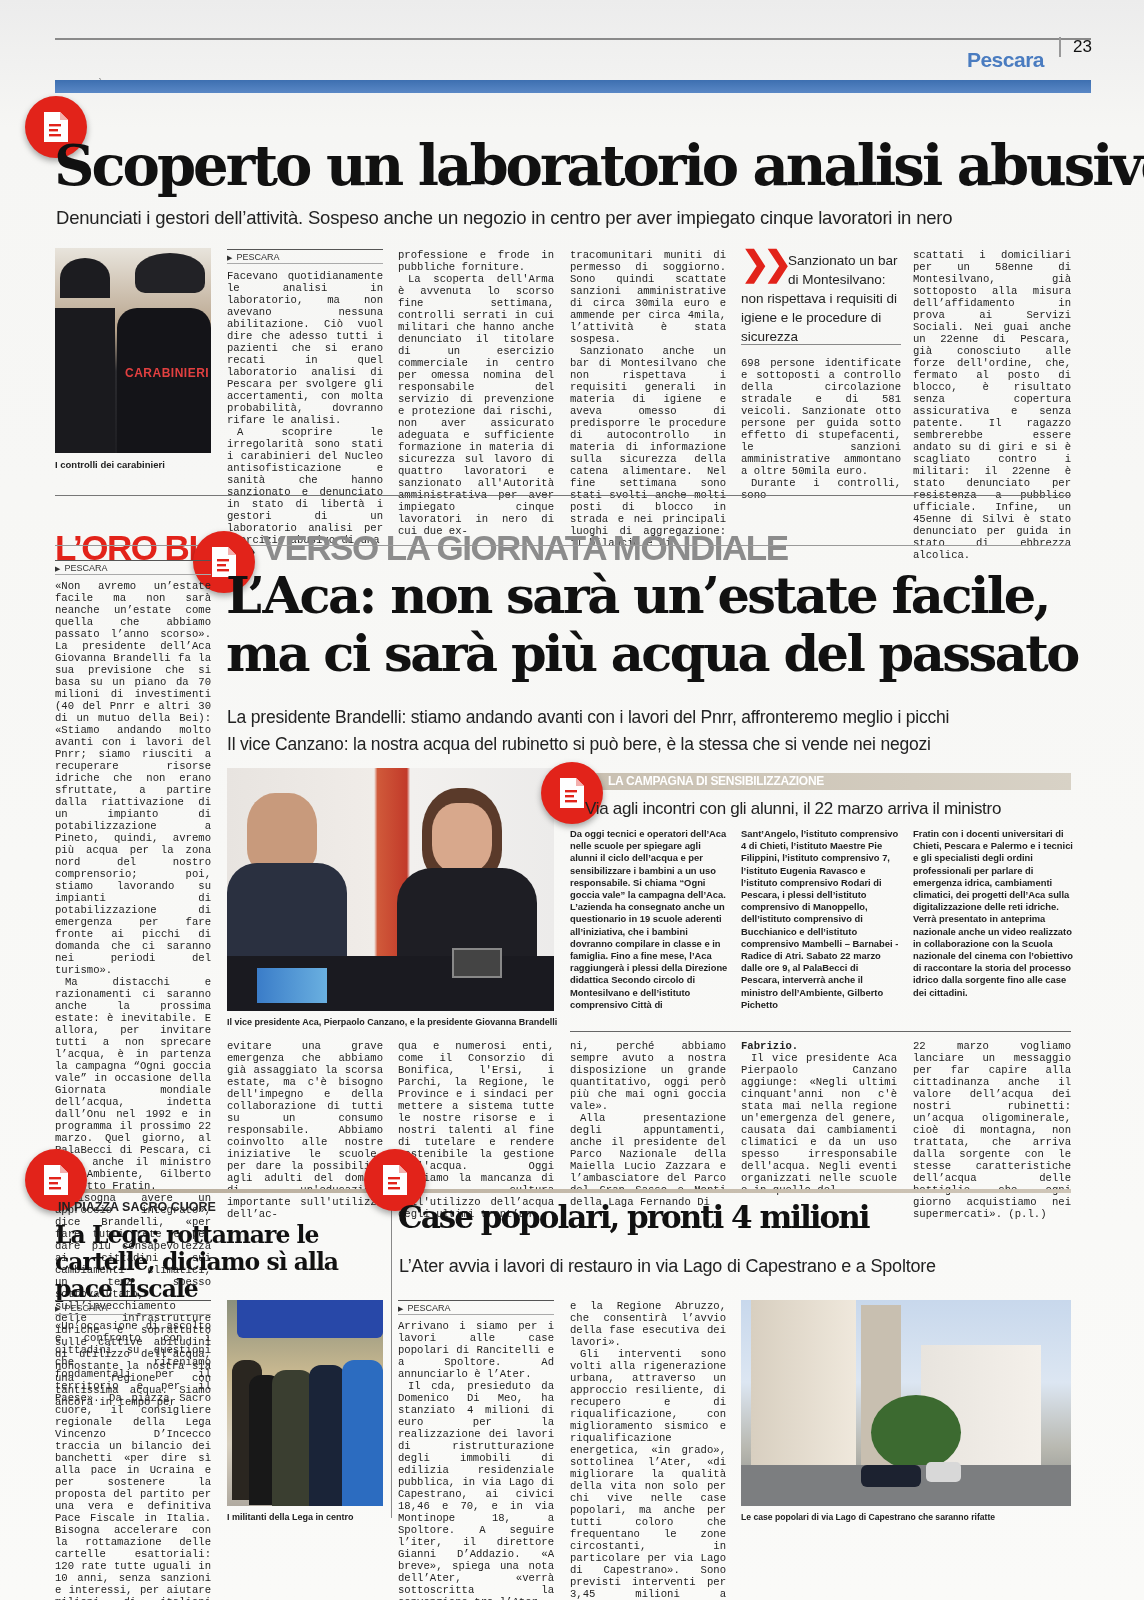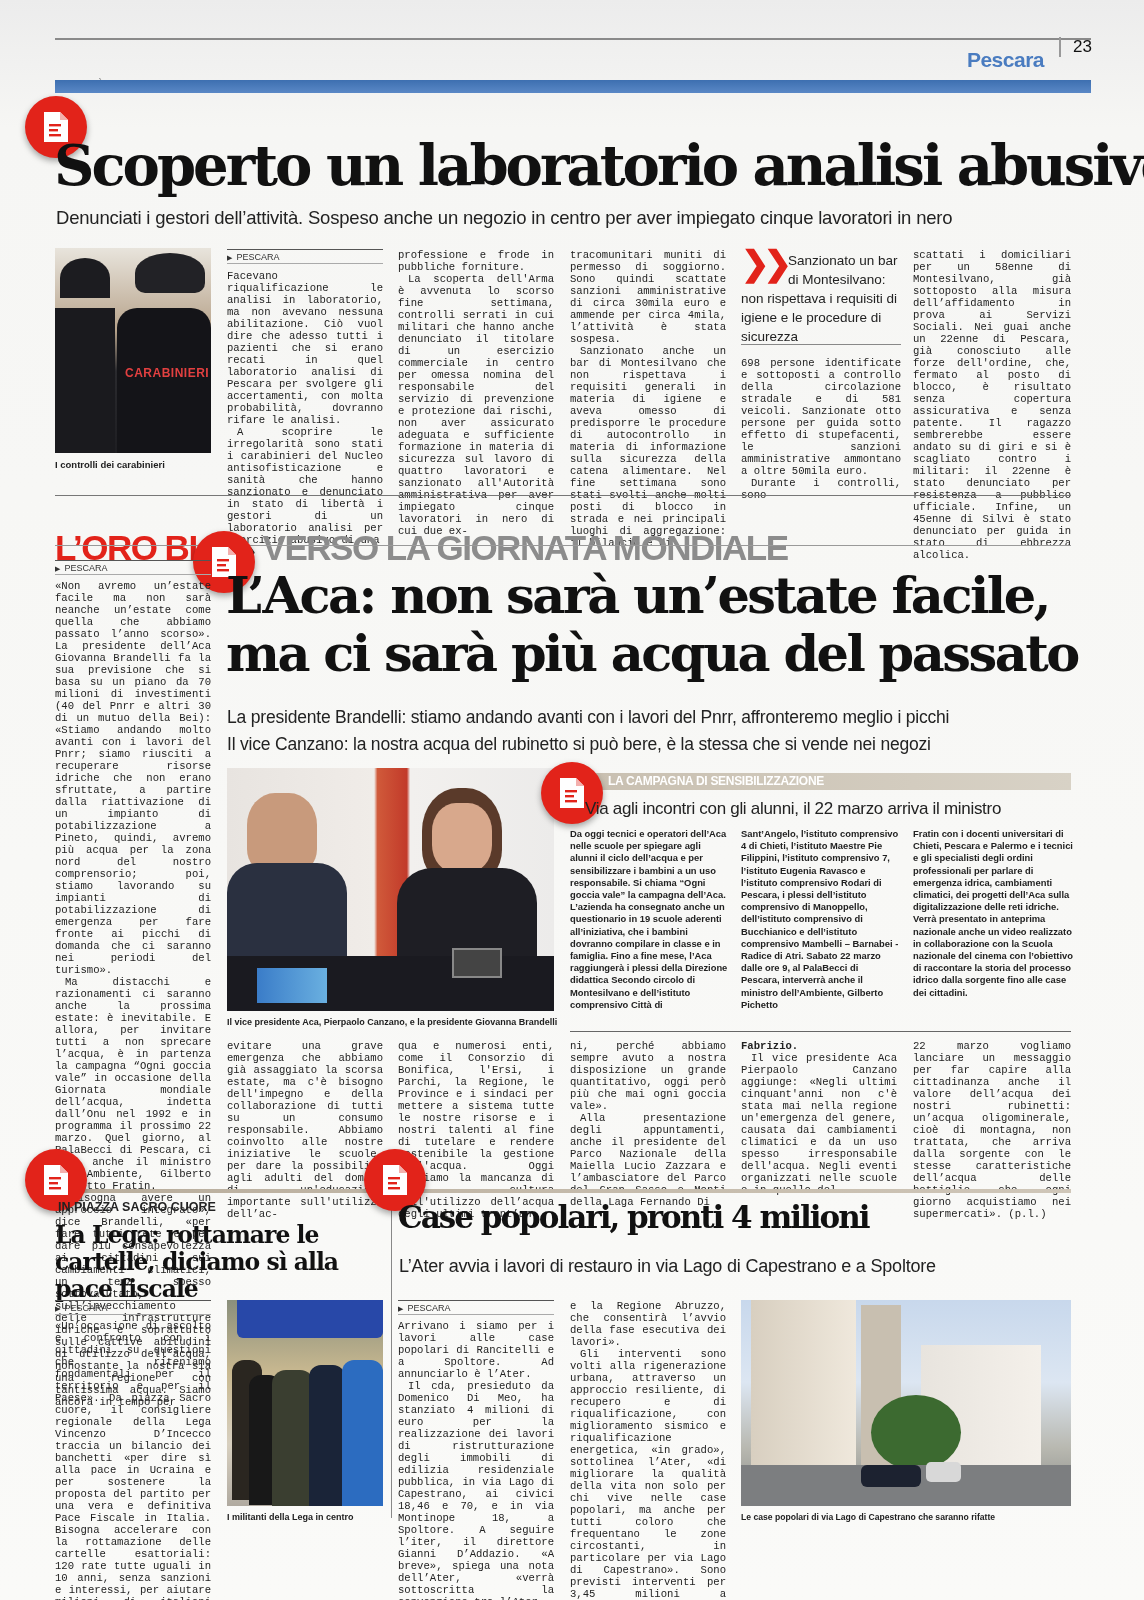--- a/index.html
+++ b/index.html
@@ -61,21 +61,21 @@
     <div style="position:absolute;left:62px;top:60px;width:94px;height:145px;background:#141418;border-radius:20px 20px 0 0;"></div>
     <div style="position:absolute;left:0;top:60px;width:60px;height:145px;background:#1a1a1e;"></div>
     <div style="position:absolute;left:70px;top:118px;font-family:'Liberation Sans',sans-serif;font-size:12px;font-weight:bold;color:#e24040;letter-spacing:0.5px;">CARABINIERI</div>
   </div>
   <div class="abs caption" style="left:55px;top:459px;">I controlli dei carabinieri</div>
 
   <div class="abs" style="left:227px;top:249px;width:156px;">
     <div class="loc">PESCARA</div>
   </div>
   <div class="abs body-text" style="left:227px;top:270px;width:156px;">
-    <p class="first">Facevano riqualificazione le analisi in laboratorio, ma non avevano nessuna abilitazione. Ciò vuol dire che adesso tutti i pazienti che si erano recati in quel laboratorio analisi di Pescara per svolgere gli accertamenti, con molta probabilità, dovranno rifare le analisi.</p>
+    <p class="first">Facevano quotidianamente le analisi in laboratorio, ma non avevano nessuna abilitazione. Ciò vuol dire che adesso tutti i pazienti che si erano recati in quel laboratorio analisi di Pescara per svolgere gli accertamenti, con molta probabilità, dovranno rifare le analisi.</p>
     <p>A scoprire le irregolarità sono stati i carabinieri del Nucleo antisofisticazione e sanità che hanno sanzionato e denunciato in stato di libertà i gestori di un laboratorio analisi per esercizio abusivo di una</p>
   </div>
   <div class="abs body-text" style="left:398px;top:249px;width:156px;">
     <p class="first">professione e frode in pubbliche forniture.</p>
     <p>La scoperta dell'Arma è avvenuta lo scorso fine settimana, controlli serrati in cui militari che hanno anche denunciato il titolare di un esercizio commerciale in centro per omessa nomina del responsabile del servizio di prevenzione e protezione dai rischi, non aver assicurato adeguata e sufficiente formazione in materia di sicurezza sul lavoro di quattro lavoratori e sanzionato all'Autorità amministrativa per aver impiegato cinque lavoratori in nero di cui due ex-</p>
   </div>
   <div class="abs body-text" style="left:570px;top:249px;width:156px;">
     <p class="first">tracomunitari muniti di permesso di soggiorno. Sono quindi scattate sanzioni amministrative di circa 30mila euro e ammende per circa 4mila, l’attività è stata sospesa.</p>
     <p>Sanzionato anche un bar di Montesilvano che non rispettava i requisiti generali in materia di igiene e aveva omesso di predisporre le procedure di autocontrollo in materia di informazione sulla sicurezza della catena alimentare. Nel fine settimana sono stati svolti anche molti posti di blocco in strada e nei principali luoghi di aggregazione: il bilancio è di</p>
   </div>

